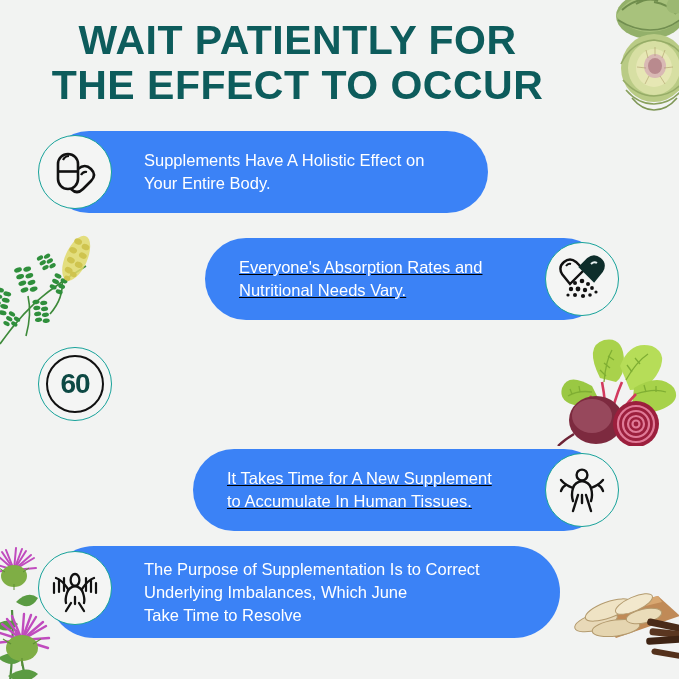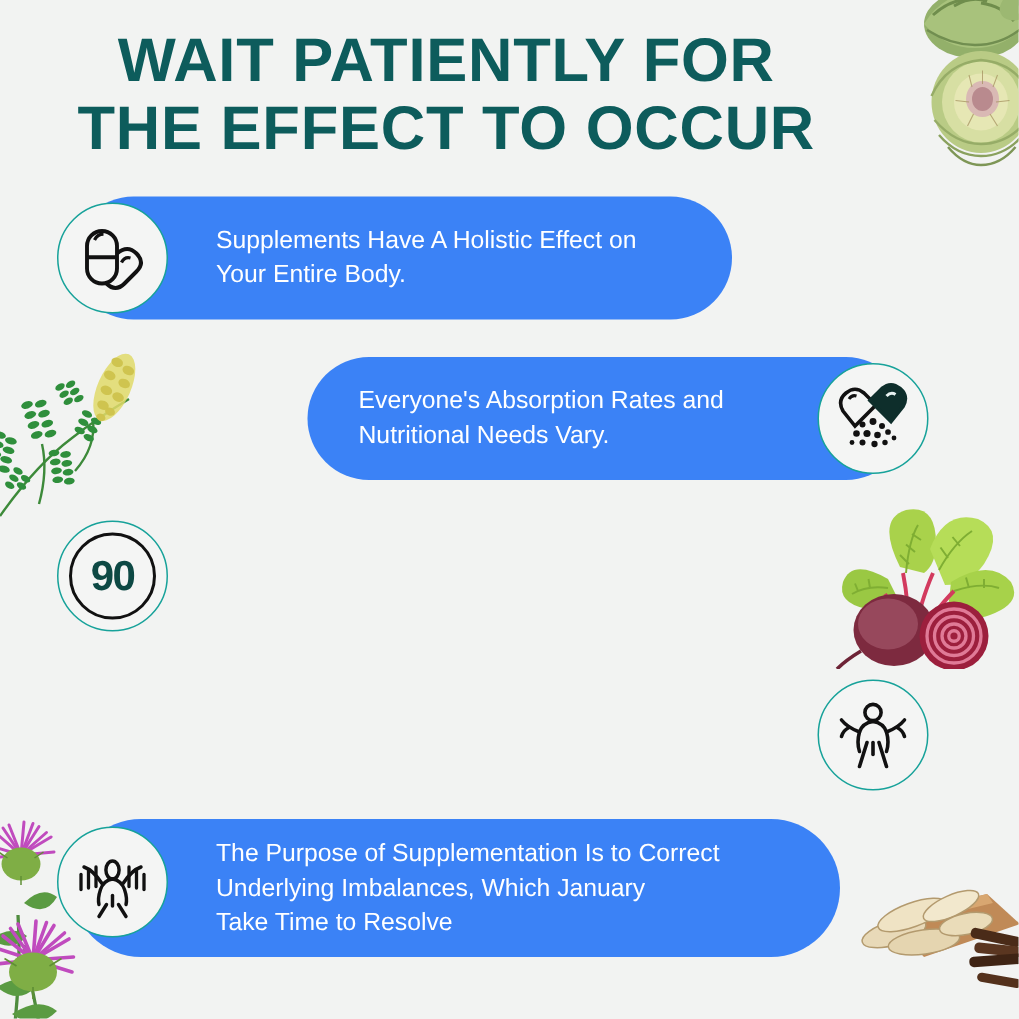--- a/index.html
+++ b/index.html
@@ -51,21 +51,21 @@
   .pill-text {
     color: #ffffff;
     font-size: 16.5px;
     line-height: 23px;
     white-space: pre-line;
     font-weight: normal;
   }
 
   
   .pill.icon-left  { padding-left: 96px; padding-right: 26px; }
-  .pill.icon-right { padding-left: 34px; padding-right: 96px; }
+  .pill.icon-right { padding-left: 34px; padding-right: 96px; text-decoration: underline; }
 
   .icon-badge {
     position: absolute;
     width: 74px;
     height: 74px;
     border-radius: 50%;
     background: #f4f5f4;
     border: 1.5px solid #17a29a;
     display: flex;
     align-items: center;
@@ -392,44 +392,48 @@
           <circle cx="33" cy="41" r="1.8"></circle>
             <circle cx="11" cy="41" r="1.6"></circle>
             <circle cx="39" cy="38" r="1.6"></circle>
         </g>
       </g>
     </svg>
   </div>
 
   <div class="icon-badge" style="top:347px; left:38px;">
     <div class="num-ring">
-      <span>90</span>
+      <span>60</span>
     </div>
   </div>
 
+  <div class="pill icon-right" style="top:449px; left:193px; width:412px; height:82px;">
+    <div class="pill-text">It Takes Time for A New Supplement
+to Accumulate In Human Tissues.</div>
+  </div>
   <div class="icon-badge" style="top:453px; left:545px;">
     <svg width="50" height="50" viewBox="0 0 50 50">
       <g stroke="#111" stroke-width="2.4" fill="none" stroke-linecap="round">
         <circle cx="25" cy="10" r="5.4"></circle>
         <path d="M25 16 q-7 1 -9 7 q-2 7 0 13"></path>
         <path d="M25 16 q7 1 9 7 q2 7 0 13"></path>
         <path d="M16 23 q-8 -3 -12 -8"></path>
         <path d="M34 23 q8 -3 12 -8"></path>
         <path d="M9 20 q-4 2 -5 6"></path>
         <path d="M41 20 q4 2 5 6"></path>
         <path d="M21 30 l-5 16"></path>
         <path d="M29 30 l5 16"></path>
         <path d="M25 30 l0 8"></path>
       </g>
     </svg>
   </div>
 
   <div class="pill icon-left" style="top:546px; left:48px; width:512px; height:92px;">
     <div class="pill-text">The Purpose of Supplementation Is to Correct
-Underlying Imbalances, Which January
+Underlying Imbalances, Which June
 Take Time to Resolve</div>
   </div>
   <div class="icon-badge" style="top:551px; left:38px;">
     <svg width="50" height="50" viewBox="0 0 50 50">
       <g stroke="#111" stroke-width="2.3" fill="none" stroke-linecap="round">
         <ellipse cx="25" cy="17" rx="4.4" ry="6"></ellipse>
         <path d="M25 23 q-6 1 -8 7 q-2 6 -1 10"></path>
         <path d="M25 23 q6 1 8 7 q2 6 1 10"></path>
         <path d="M18 26 q-6 -9 -12 -11"></path>
         <path d="M32 26 q6 -9 12 -11"></path>

